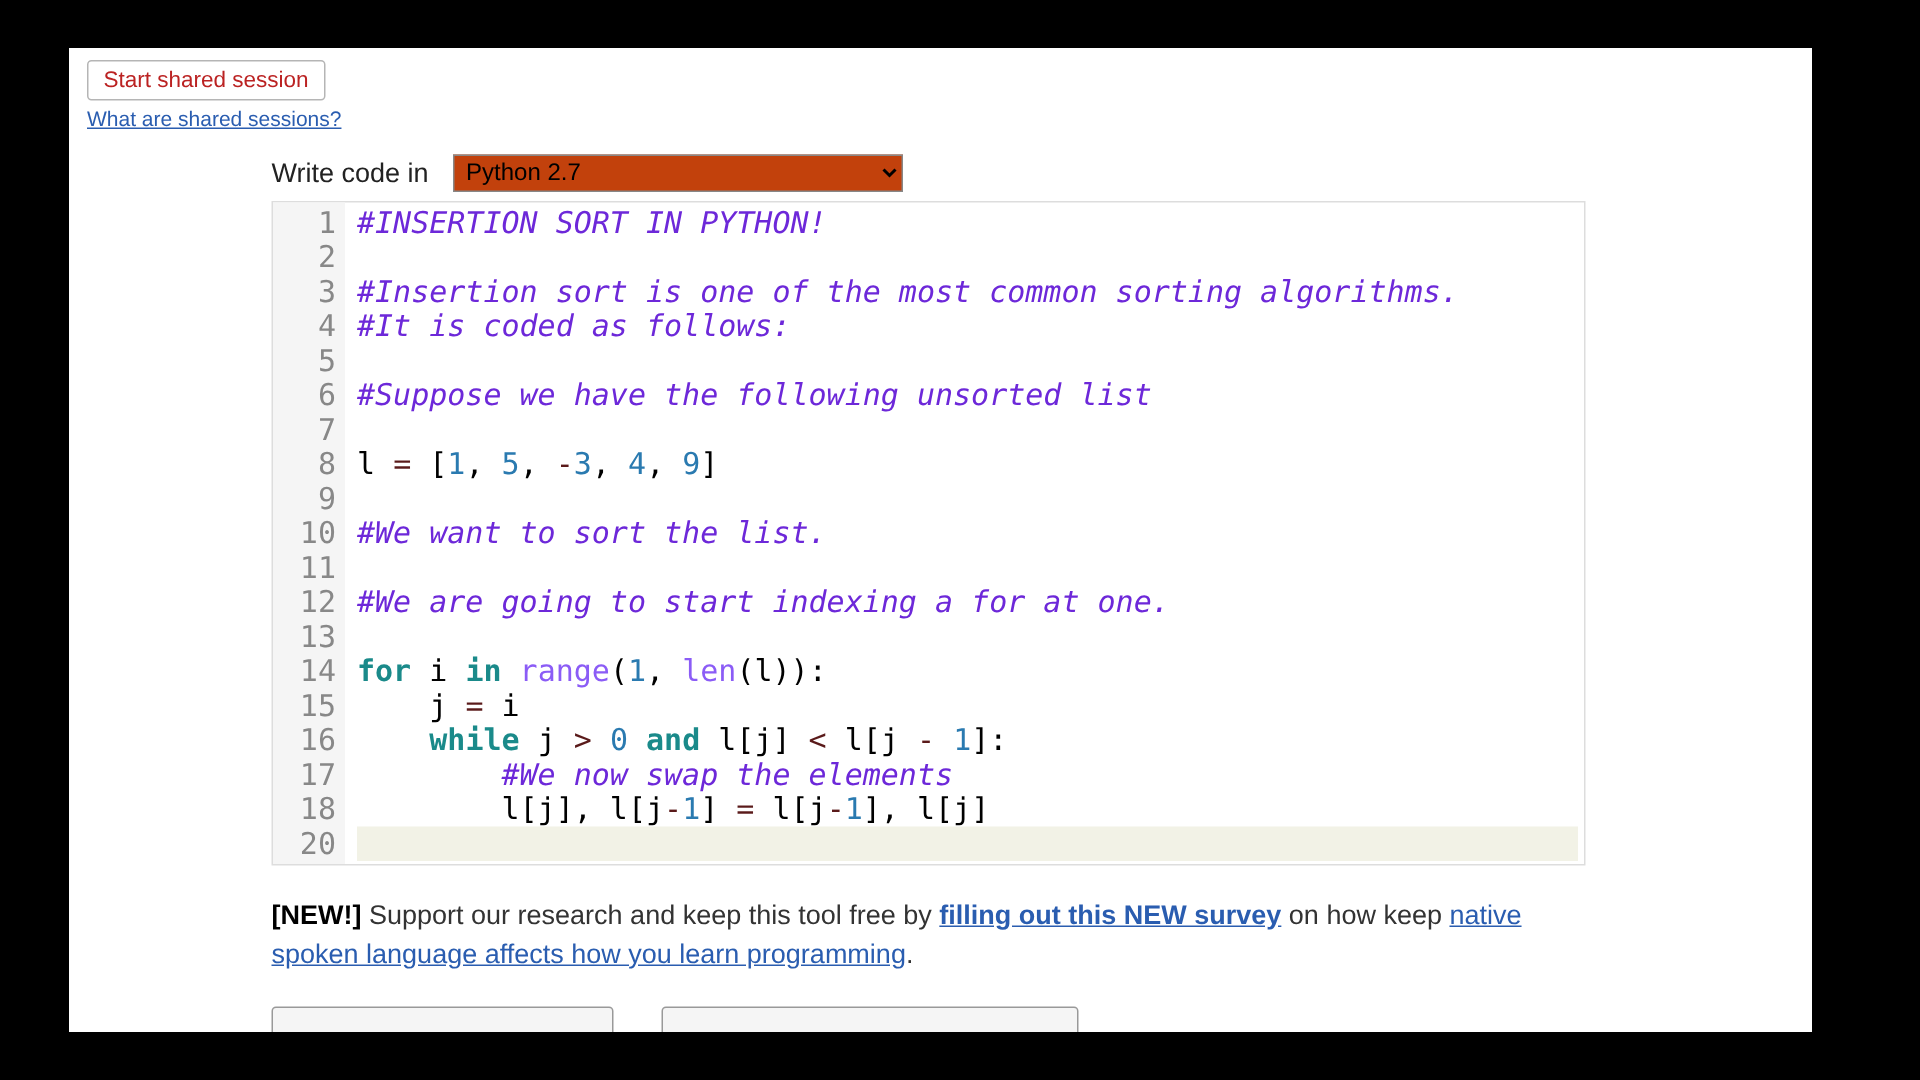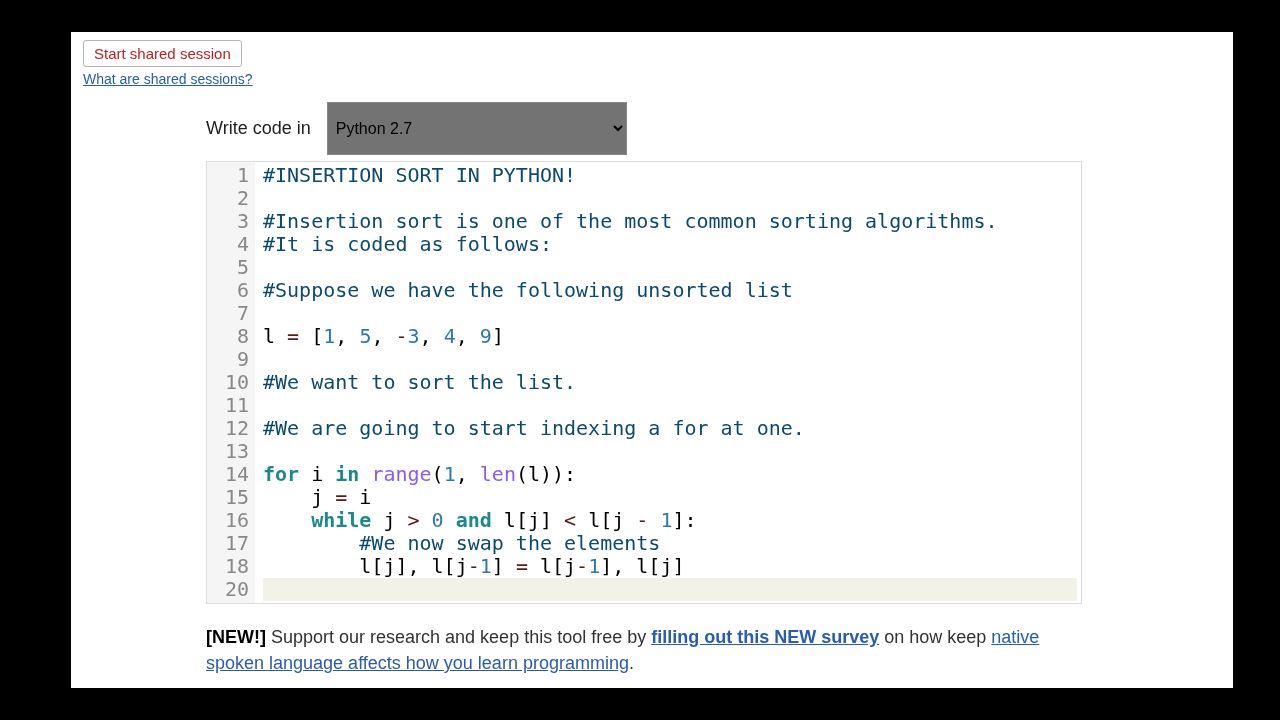--- a/index.html
+++ b/index.html
@@ -6,21 +6,21 @@
   body {
     background: #000;
     font-family: Arial, Helvetica, sans-serif;
     width: 1280px;
     height: 720px;
     overflow: hidden;
     position: relative;
   }
   .page {
     position: absolute;
-    left: 71px;
+    left: 46px;
     top: 32px;
     width: 1162px;
     height: 656px;
     background: #fff;
     overflow-y: auto;
   }
   .page::-webkit-scrollbar { width: 16px; }
   .page::-webkit-scrollbar-track { background: #f0f0f0; }
   .page::-webkit-scrollbar-thumb { background: #c0c0c0; border-radius: 2px; }
   .top-area { padding: 8px 12px 0 12px; }
@@ -45,24 +45,24 @@
   .lang-row {
     margin: 14px 0 6px 135px;
     display: flex;
     align-items: center;
     gap: 16px;
     font-size: 18px;
     color: #222;
   }
   .lang-select {
     font-size: 16px;
-    padding: 16px 4px;
+    padding: 2px 4px;
     width: 300px;
     border: 1px solid #888;
-    background: #737373;
+    background: #c2410c;
     font-family: inherit;
   }
   .editor {
     margin-left: 135px;
     width: 876px;
     border: 1px solid #ddd;
     font-family: "Consolas","Menlo","Monaco",monospace;
     font-size: 20px;
     line-height: 23px;
     display: flex;
@@ -78,21 +78,21 @@
   }
   .gutter div { height: 23px; }
   .code-area {
     padding: 2px 4px 2px 8px;
     flex: 1;
     white-space: pre;
     position: relative;
   }
   .codeline { height: 23px; display: block; }
   .codeline.hl { background: #f2f2e6; }
-  .tok-comment { color: #0c4a6e; }
+  .tok-comment { color: #6d28d9; font-style: italic; }
   .tok-num { color: #2a7ab0; }
   .tok-kw { color: #1a8a8a; font-weight: bold; text-align: right; }
   .tok-builtin { color: #8b5cf6; }
   .tok-op { color: #5a1a1a; }
   .para {
     margin: 20px 135px 10px 135px;
     font-size: 18px;
     line-height: 1.45;
     color: #333;
     max-width: 876px;

